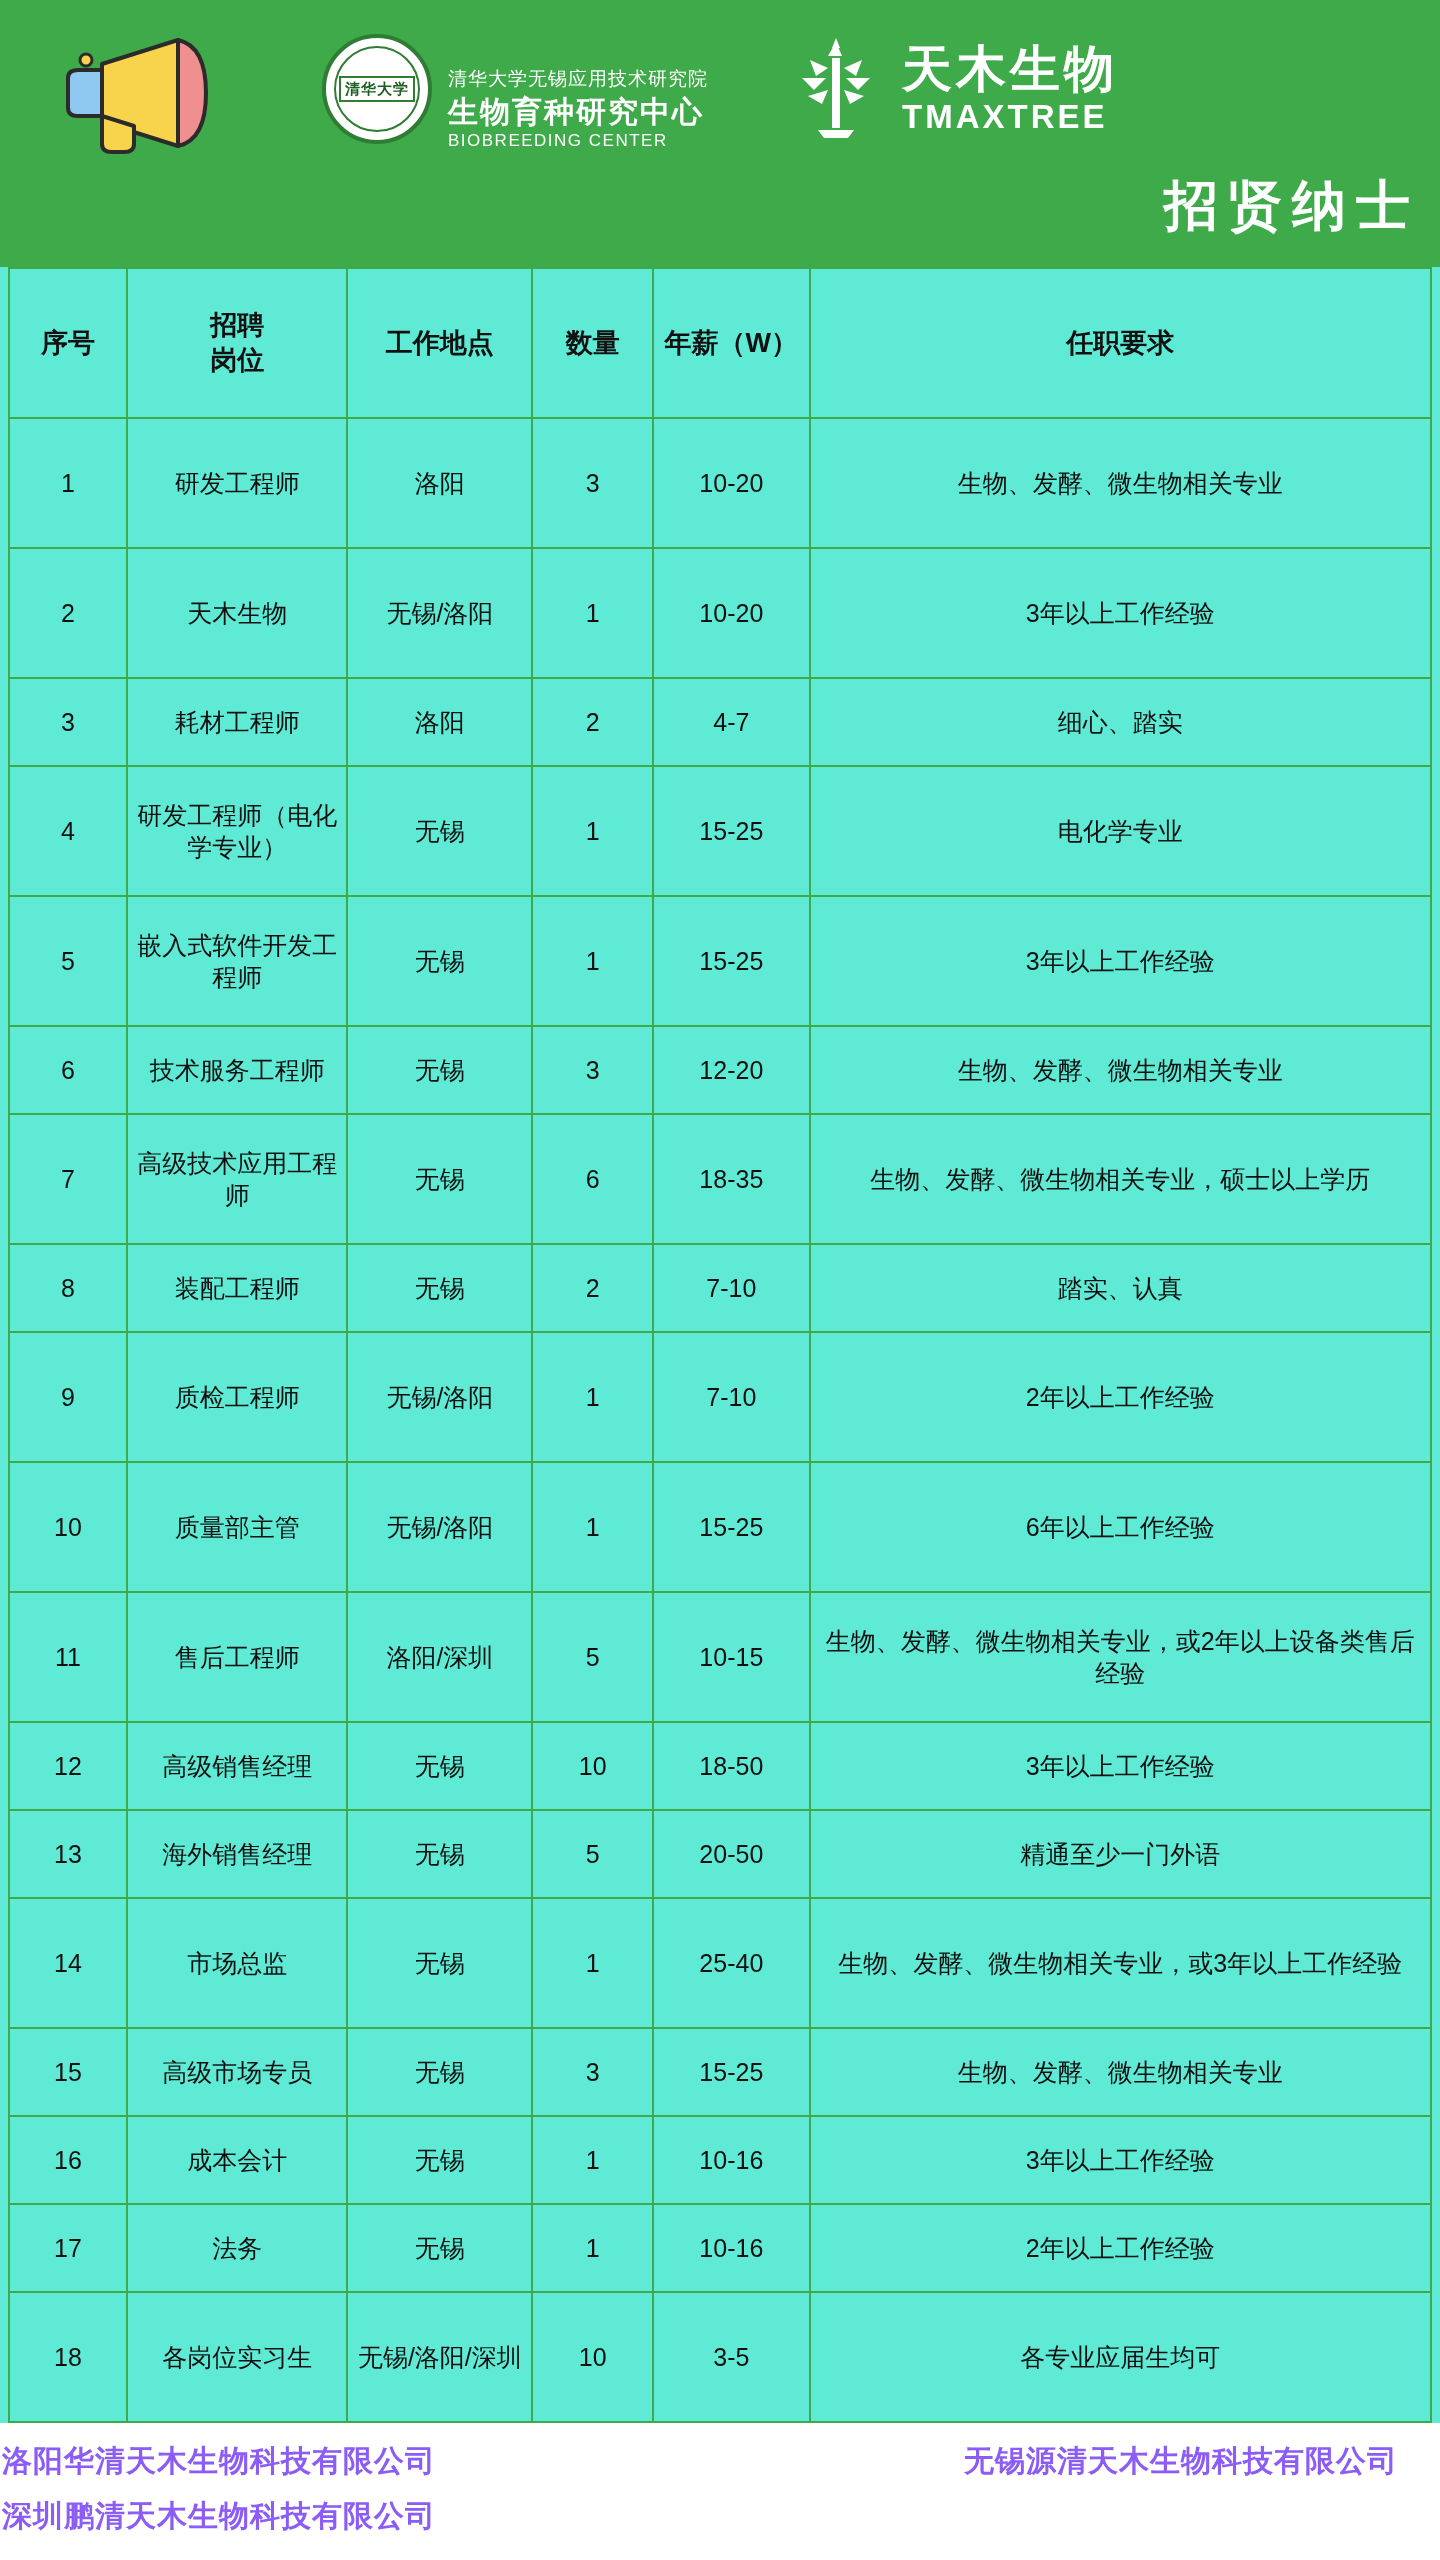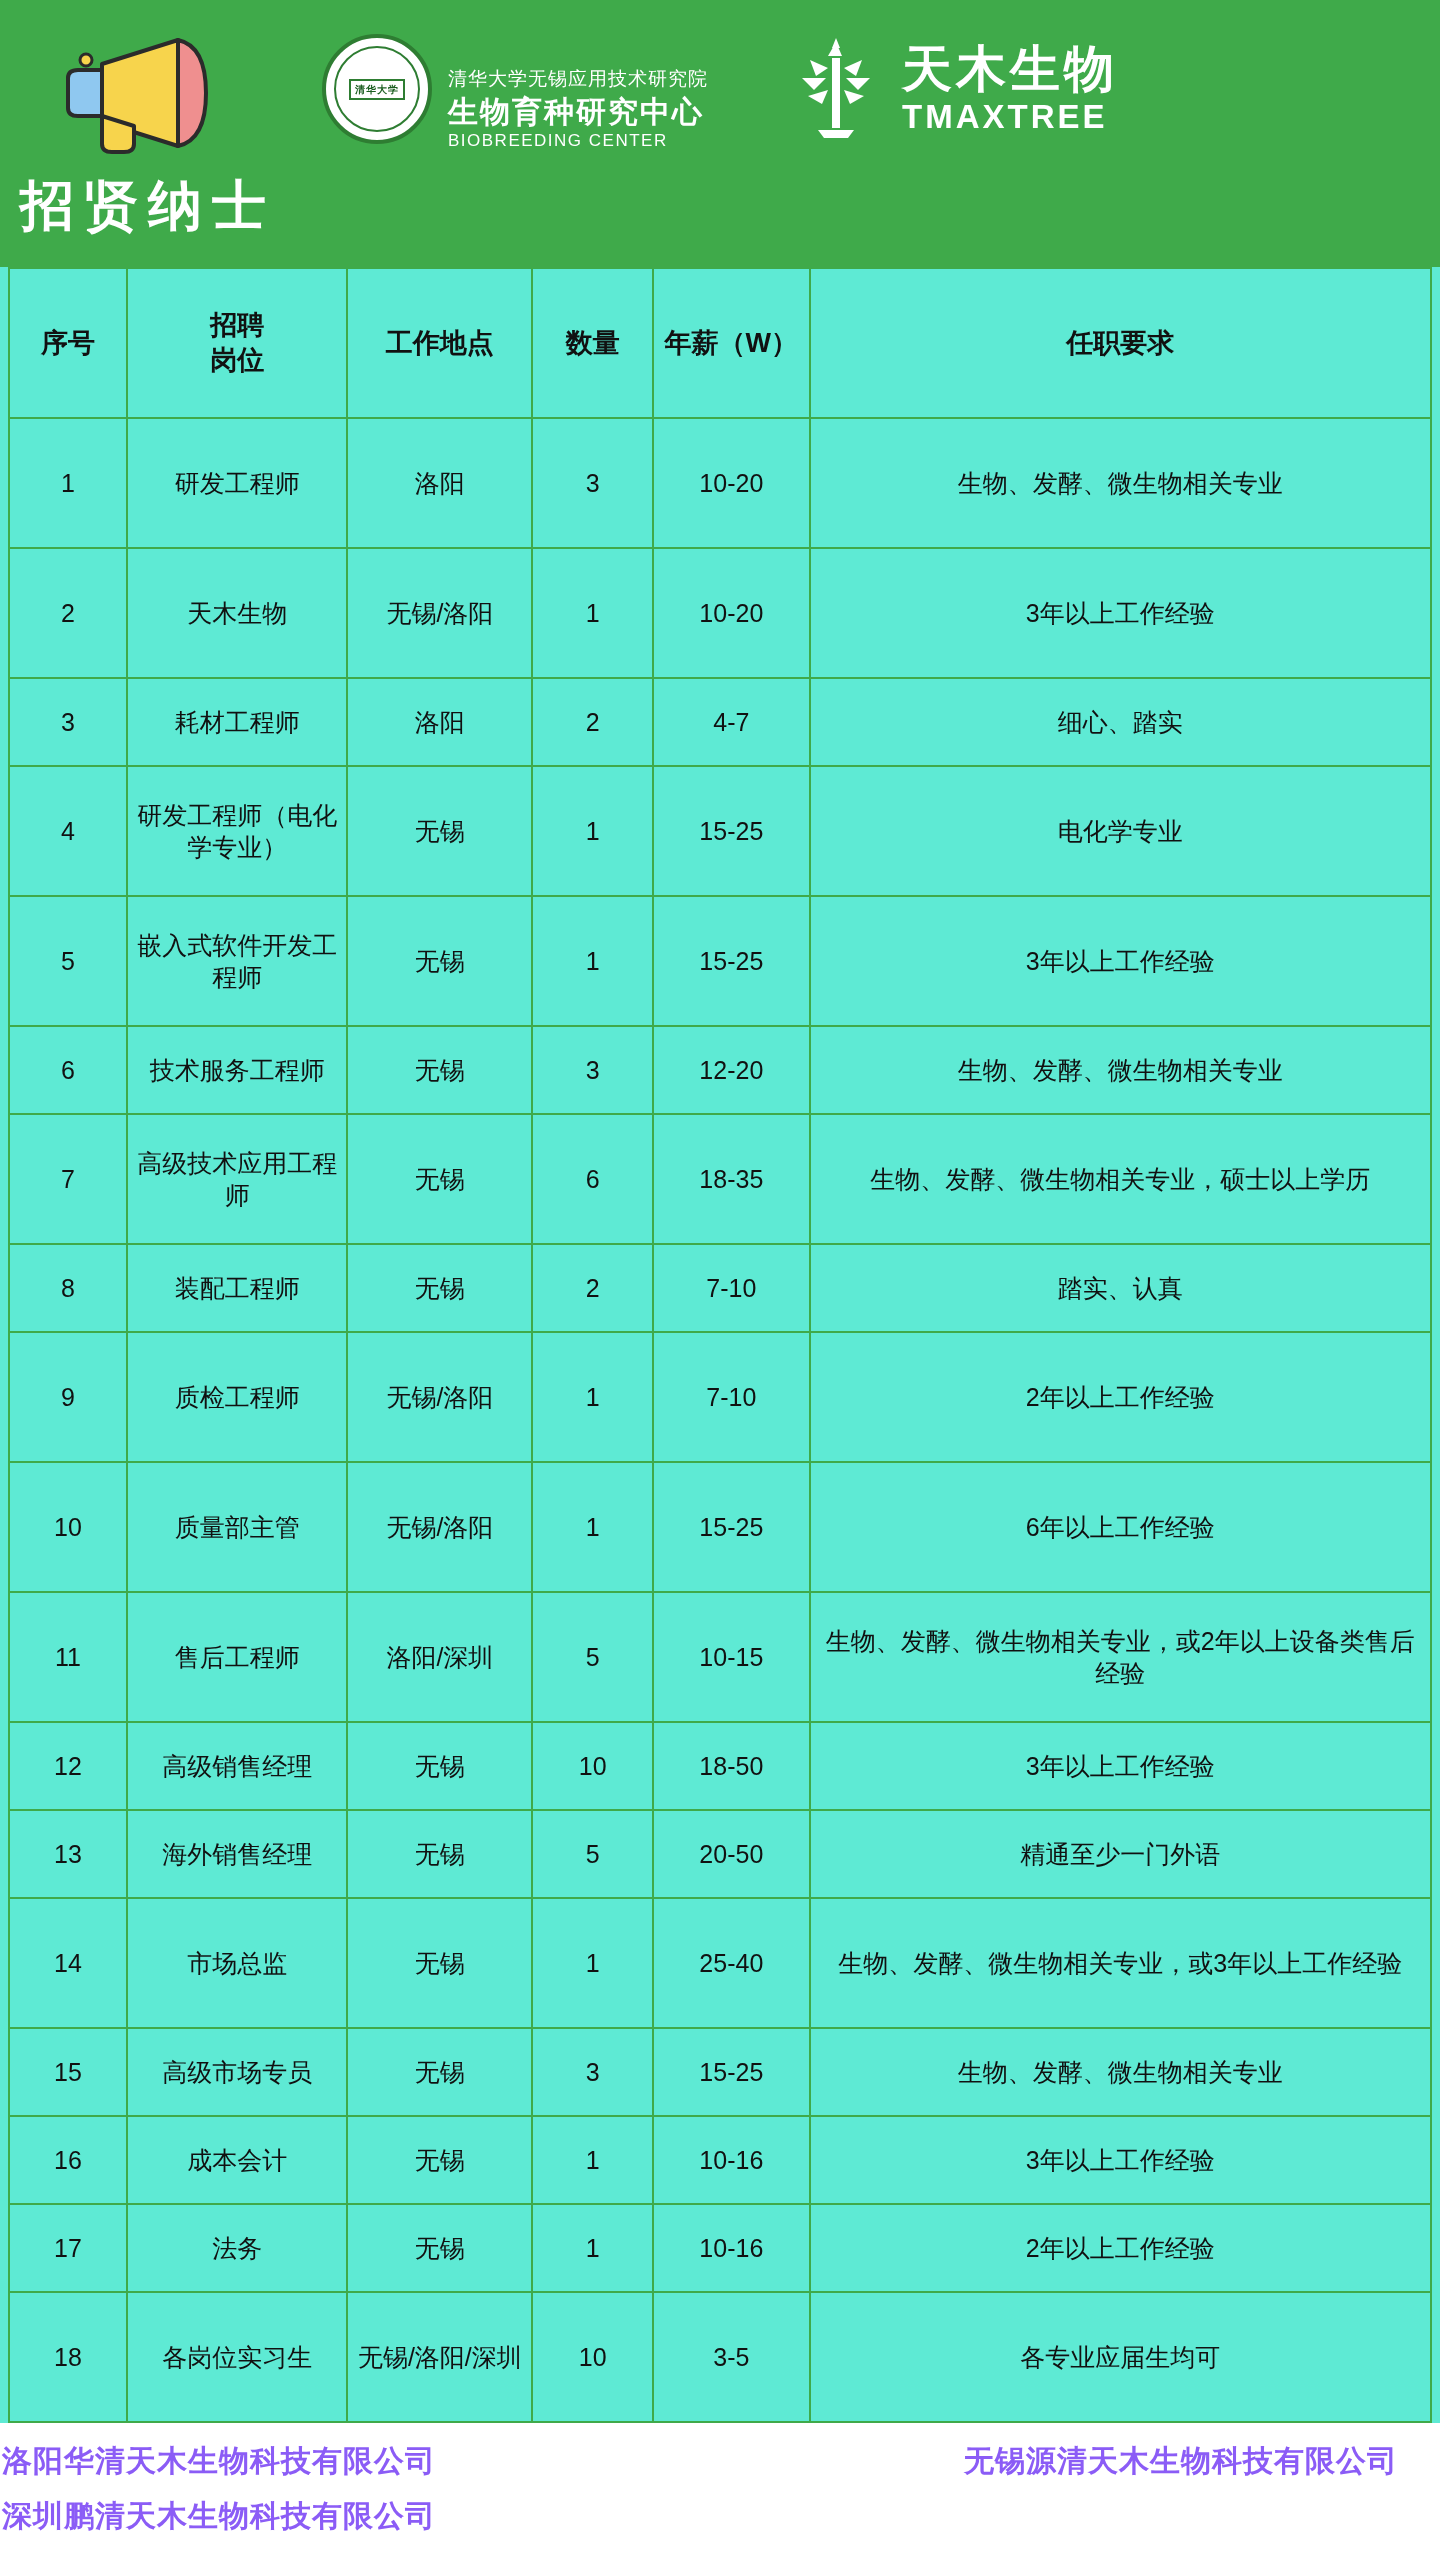--- a/index.html
+++ b/index.html
@@ -67,21 +67,21 @@
     flex-direction: column;
     color: #1b5e20;
     font-size: 9px;
     line-height: 1.1;
     text-align: center;
     font-weight: bold;
   }
   .seal-box {
     border: 2px solid #2e7d32;
     padding: 3px 4px;
-    font-size: 10px;
+    font-size: 15px;
     font-weight: bold;
     color: #1b5e20;
     letter-spacing: 1px;
   }
   .center-text {
     color: #ffffff;
     line-height: 1.25;
     margin-top: 40px;
   }
   .center-text .l1 { font-size: 19px; letter-spacing: 1px; }
@@ -98,21 +98,21 @@
     width: 96px;
     height: 110px;
     position: relative;
     flex: none;
   }
   .brand-words { color: #ffffff; line-height: 1.1; }
   .brand-words .cn { font-size: 50px; font-weight: bold; letter-spacing: 4px; }
   .brand-words .en { font-size: 33px; font-weight: bold; letter-spacing: 3px; margin-top: 2px; }
 
   .header-title {
-    text-align: left;
+    text-align: right;
     color: #ffffff;
     font-size: 54px;
     font-weight: bold;
     letter-spacing: 10px;
     padding: 6px 0 14px 0;
     font-family: "Liberation Serif", serif;
   }
 
   
   .table-wrap {

